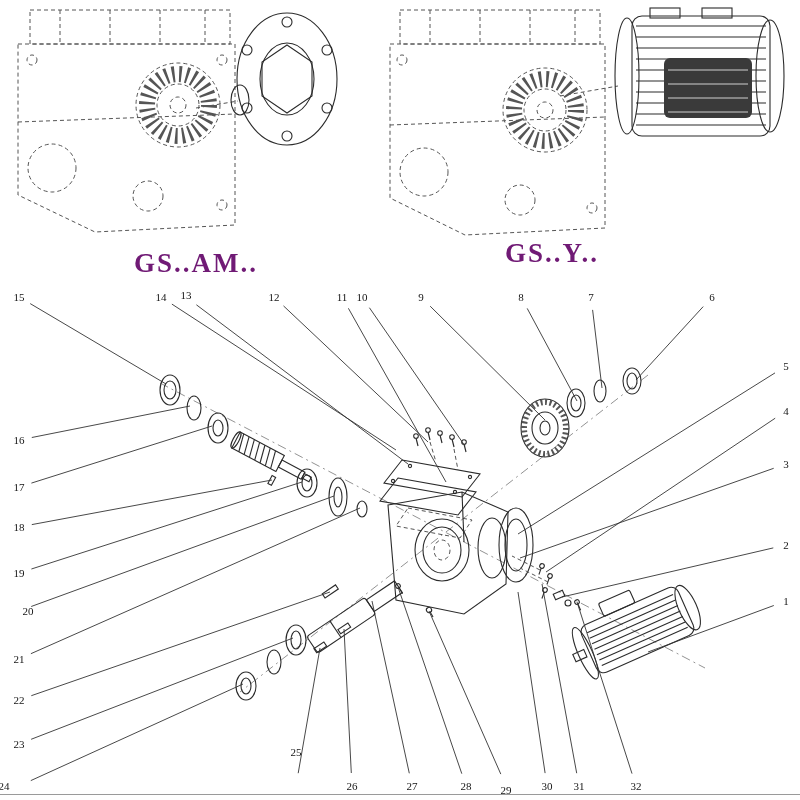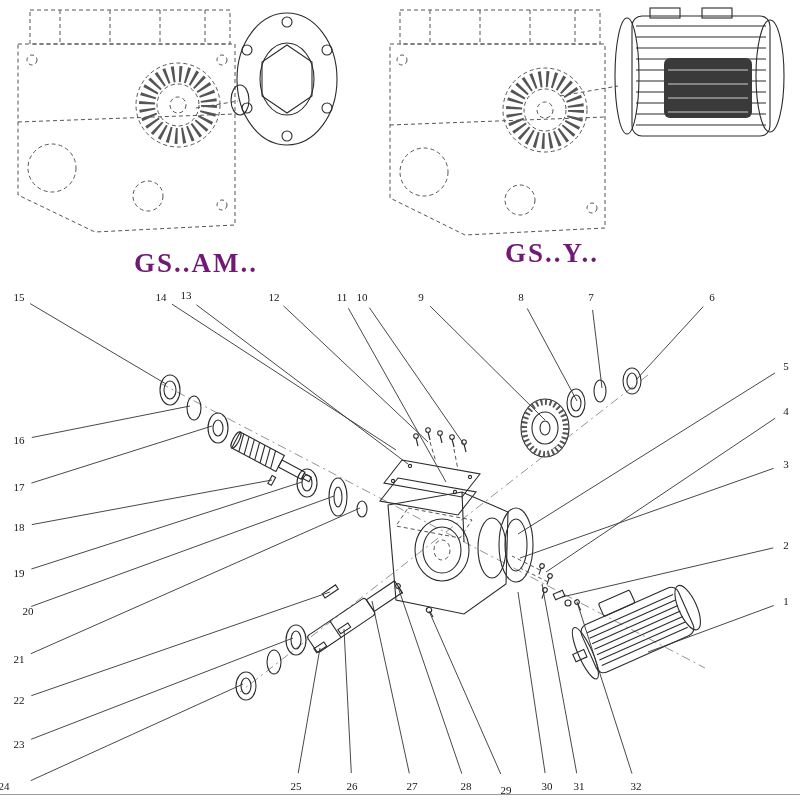--- a/index.html
+++ b/index.html
@@ -338,21 +338,21 @@
       <div class="callout" style="left: 19px; top: 297px;">15</div>
       <div class="callout" style="left: 19px; top: 440px;">16</div>
       <div class="callout" style="left: 19px; top: 487px;">17</div>
       <div class="callout" style="left: 19px; top: 527px;">18</div>
       <div class="callout" style="left: 19px; top: 573px;">19</div>
       <div class="callout" style="left: 28px; top: 611px;">20</div>
       <div class="callout" style="left: 19px; top: 659px;">21</div>
       <div class="callout" style="left: 19px; top: 700px;">22</div>
       <div class="callout" style="left: 19px; top: 744px;">23</div>
       <div class="callout" style="left: 4px; top: 786px;">24</div>
-      <div class="callout" style="left: 296px; top: 786px; text-align: right;">25</div>
+      <div class="callout" style="left: 296px; top: 752px; text-align: right;">25</div>
       <div class="callout" style="left: 352px; top: 786px;">26</div>
       <div class="callout" style="left: 412px; top: 786px;">27</div>
       <div class="callout" style="left: 466px; top: 786px;">28</div>
       <div class="callout" style="left: 506px; top: 790px;">29</div>
       <div class="callout" style="left: 547px; top: 786px;">30</div>
       <div class="callout" style="left: 579px; top: 786px;">31</div>
       <div class="callout" style="left: 636px; top: 786px;">32</div>
     </div>
 
   <div class="bottom-rule"></div>

